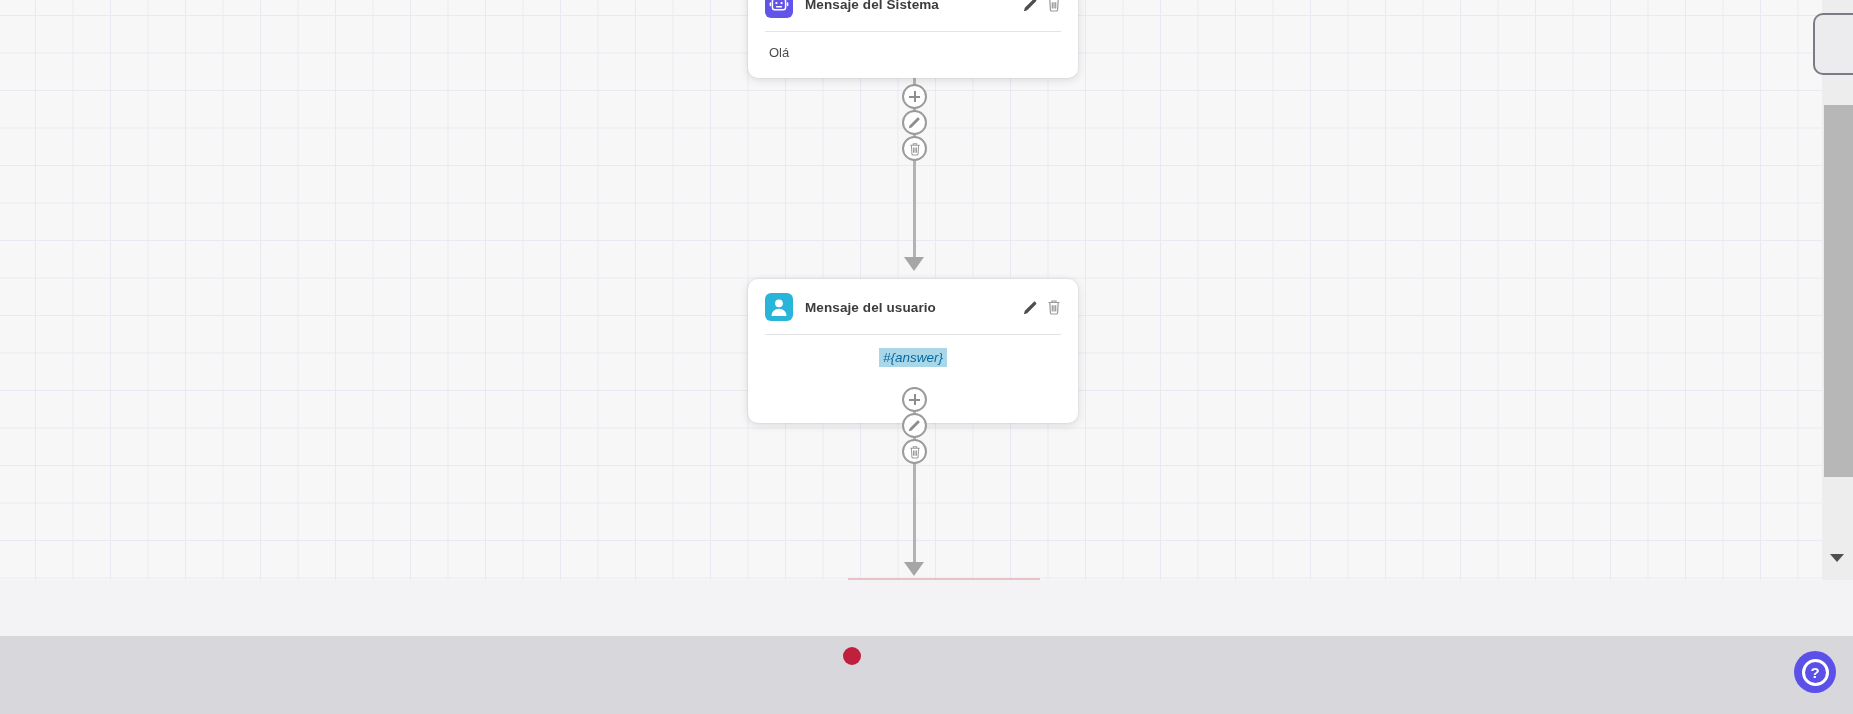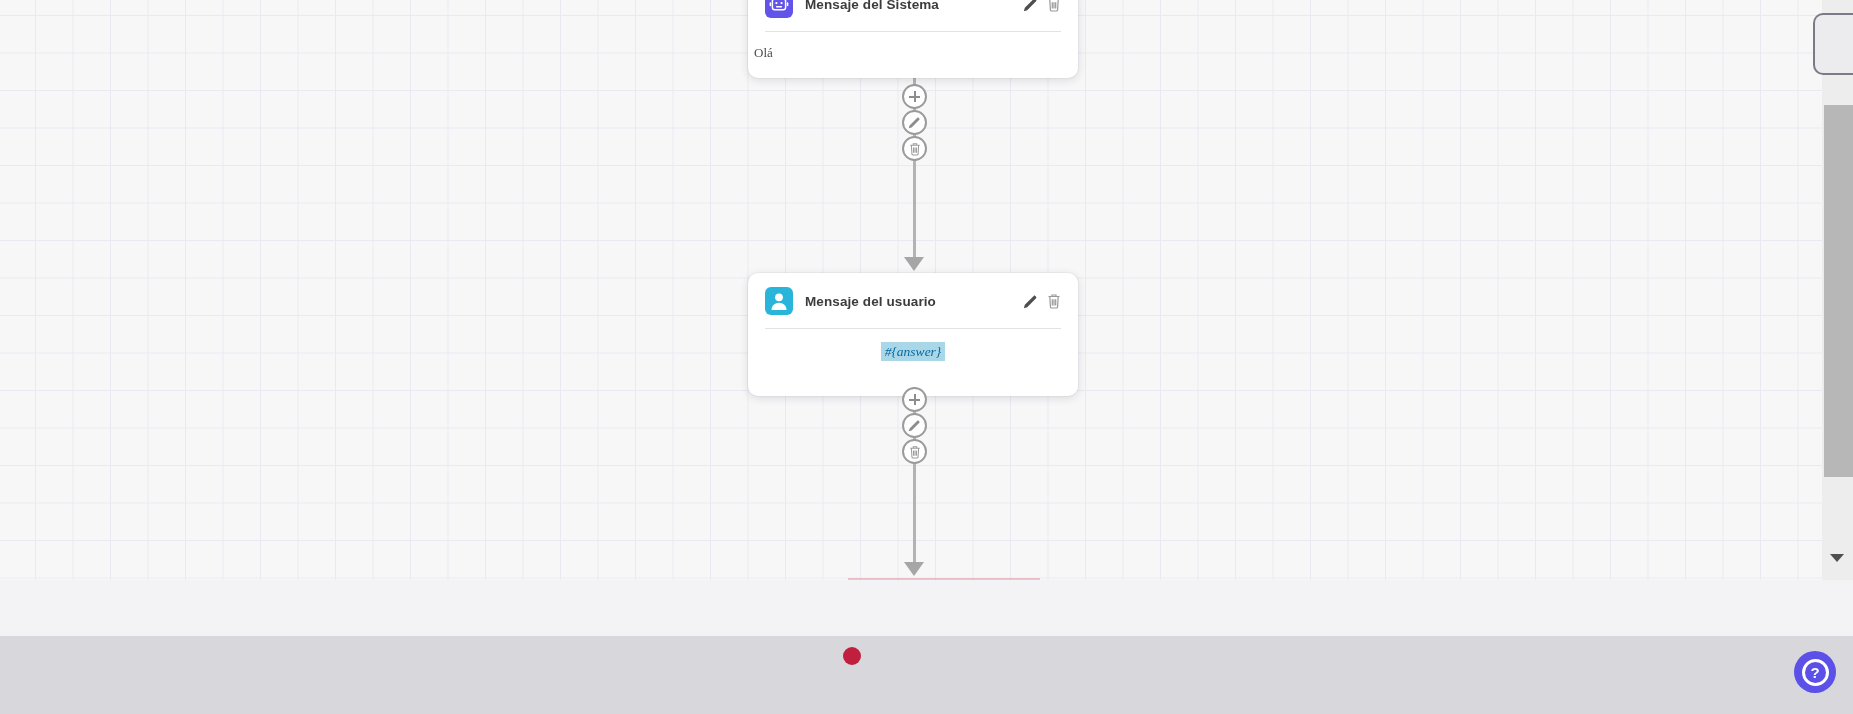--- a/index.html
+++ b/index.html
@@ -21,42 +21,42 @@
     background-position:35px 15px;
   }
 
   
   .node-card {
     position:absolute; left:748px; width:330px;
     background:#ffffff; border-radius:10px;
     box-shadow:0 2px 8px rgba(40,40,60,.14), 0 0 0 1px rgba(0,0,0,.03);
   }
   .node-card.system { top:-24px; height:102px; }
-  .node-card.user   { top:273px; height:123px; }
+  .node-card.user   { top:279px; height:144px; }
 
   .node-header {
     display:flex; align-items:center;
     padding:14px 17px 13px 17px; gap:12px;
   }
   .node-icon {
     width:28px; height:28px; border-radius:6px; flex:0 0 28px;
     display:flex; align-items:center; justify-content:center; overflow:hidden;
   }
   .node-icon.system-bg { background:#6254e8; }
   .node-icon.user-bg   { background:#29b5d9; }
   .node-title {
     font-size:13.5px; font-weight:bold; color:#3c3c3e; flex:1 1 auto;
     letter-spacing:.1px; white-space:nowrap;
   }
   .node-actions { display:flex; align-items:center; gap:9px; }
   .icon-btn { display:flex; align-items:center; justify-content:center; cursor:pointer; }
 
   .node-divider { height:1px; background:#e3e3e5; margin:0 17px; }
 
-  .node-body { padding:13px 6px; font-size:13px; color:#4b4b4d;font-family:Liberation Serif, serif; }
+  .node-body { padding:13px 21px; font-size:13px; color:#4b4b4d; }
   .node-body.centered { text-align:center; padding-top:15px; }
   .var-chip {
     background:#a9d7e8; color:#0369a1;
     font-style:italic; font-size:13.5px; padding:2px 4px;
   }
 
   
   .connector-line {
     position:absolute; width:3px; background:#b3b3b3; left:913px;
   }

